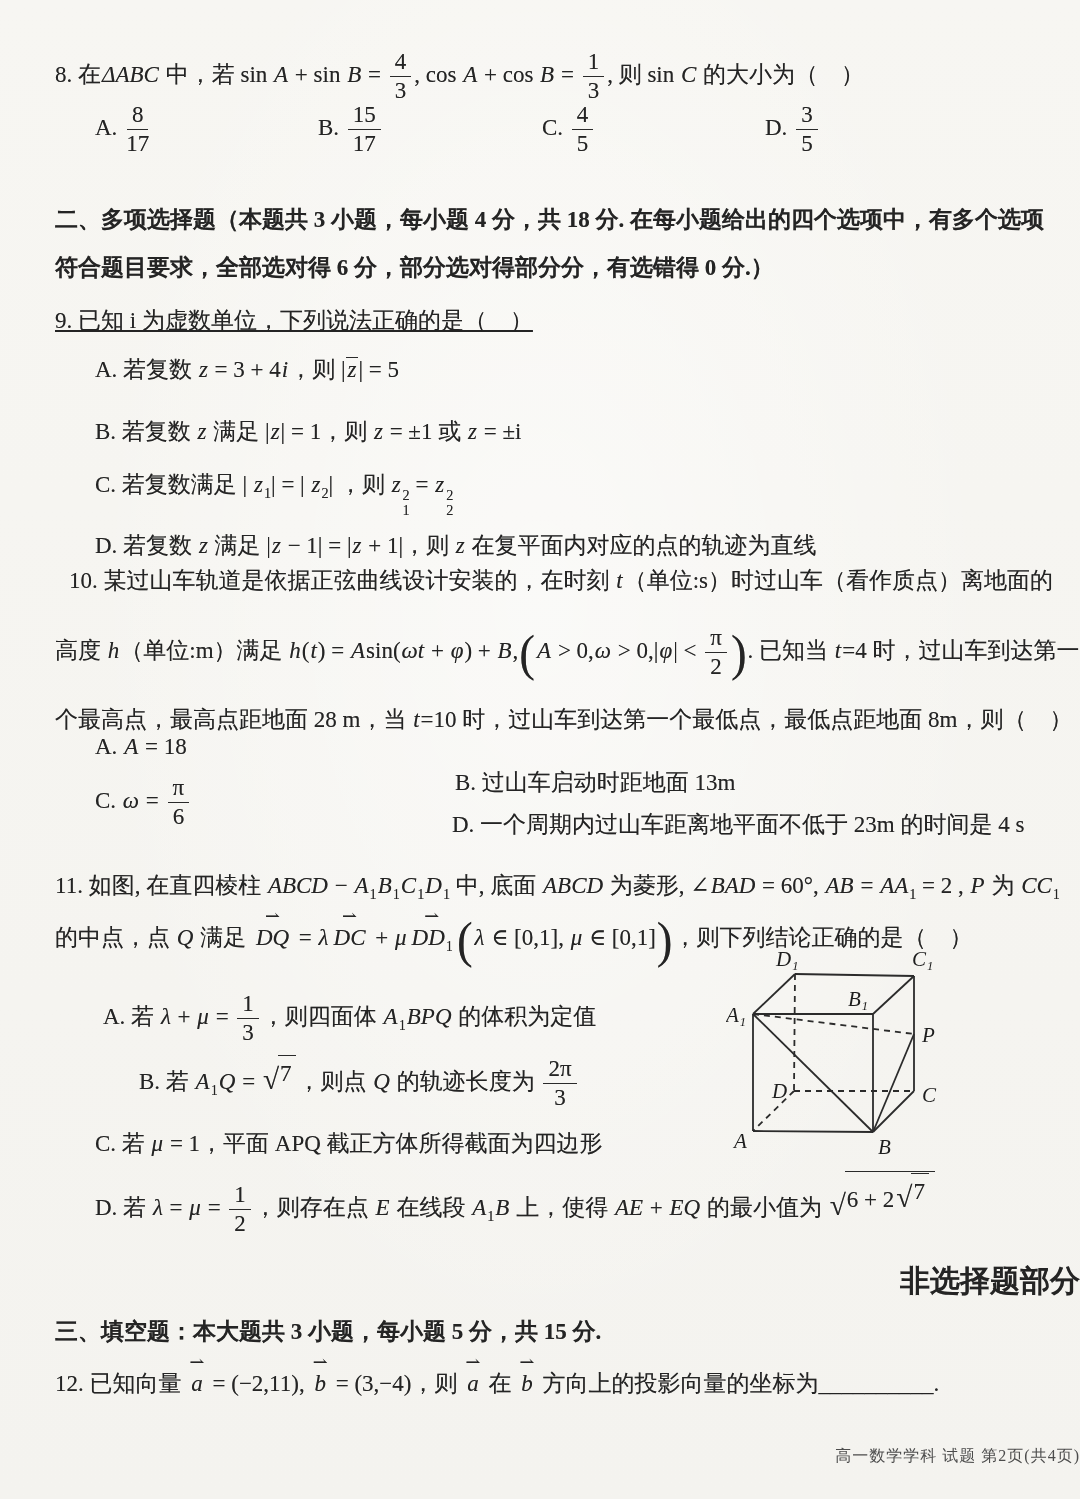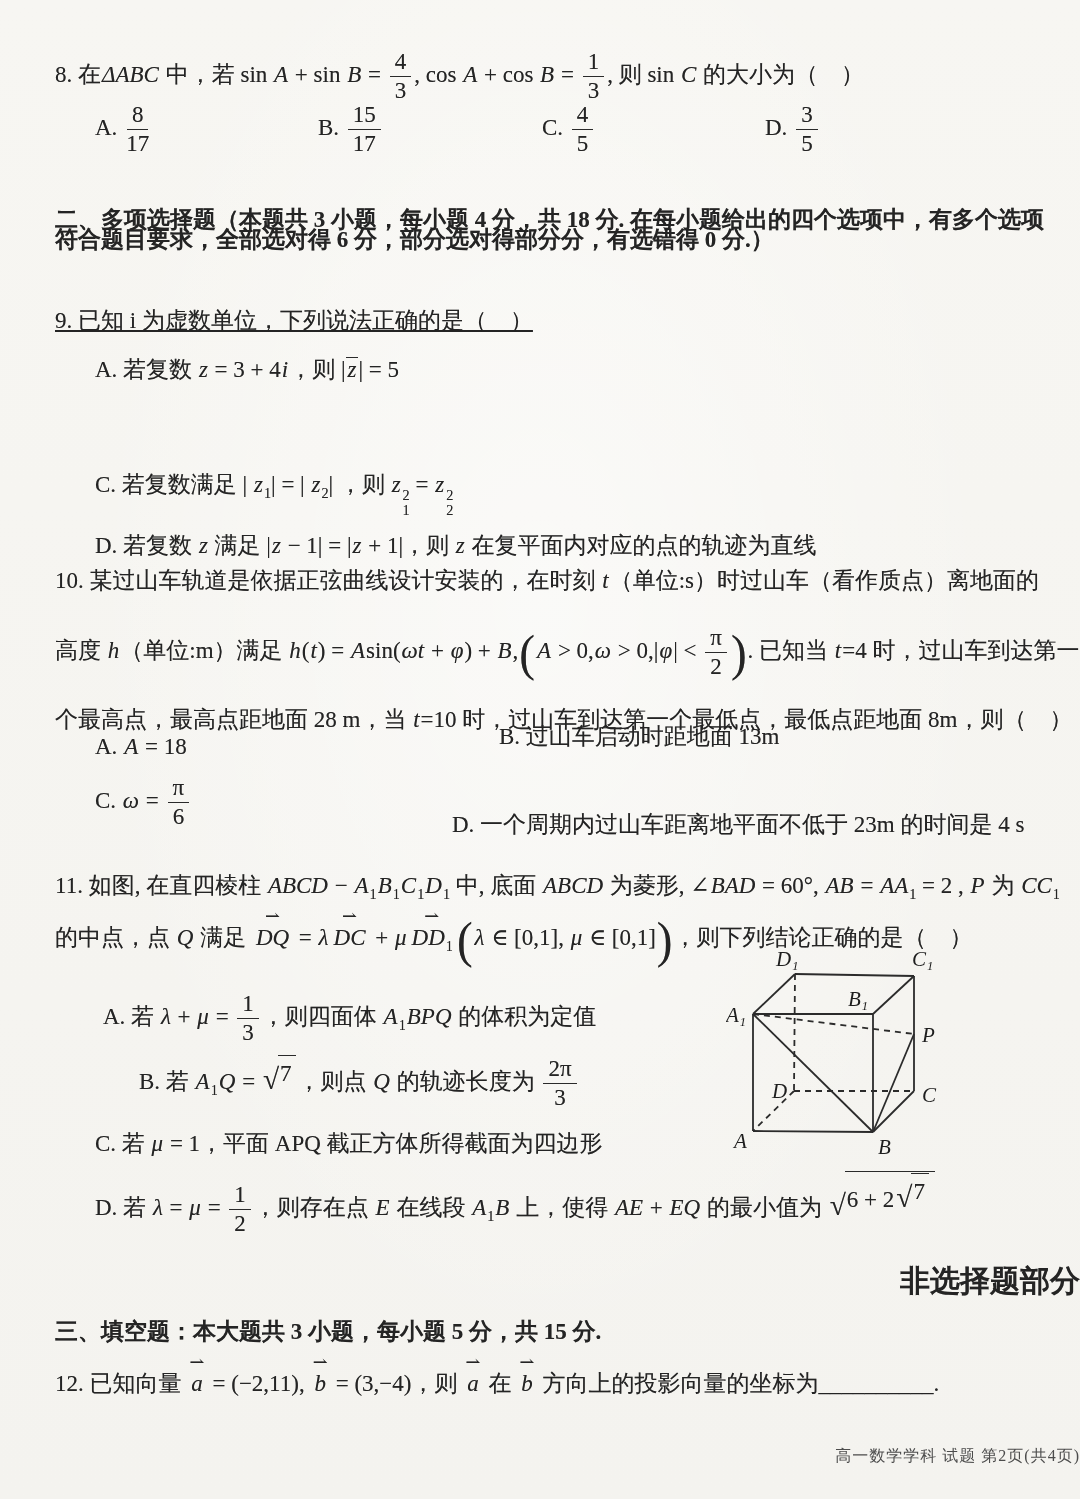--- a/index.html
+++ b/index.html
@@ -62,41 +62,42 @@
   <span class="ln" style="top:102px;left:542px;">C. <span class="frac">
         <span class="num">4</span>
         <span class="den">5</span>
       </span></span>
   <span class="ln" style="top:102px;left:765px;">D. <span class="frac">
         <span class="num">3</span>
         <span class="den">5</span>
       </span></span>
 
   <p class="ln bold" style="top:180px;left:55px;">二、多项选择题（本题共 3 小题，每小题 4 分，共 18 分. 在每小题给出的四个选项中，有多个选项</p>
-  <p class="ln bold" style="top:211px;left:55px;margin-top:12px;">符合题目要求，全部选对得 6 分，部分选对得部分分，有选错得 0 分.）</p>
+  <p class="ln bold" style="top:239px;left:55px;margin-top:12px;">符合题目要求，全部选对得 6 分，部分选对得部分分，有选错得 0 分.）</p>
 
   <p class="ln" style="top:281px;left:55px;text-decoration:underline;">9. 已知 i 为虚数单位，下列说法正确的是（　）</p>
   <p class="ln" style="top:330px;left:95px;">A. 若复数 <span class="v">z</span> = 3 + 4<span class="v">i</span>，则 |<span class="bar"><span class="v">z</span></span>| = 5</p>
+  <p class="ln" style="top:392px;left:95px;">B. 若复数 <span class="v">z</span> 满足 |<span class="v">z</span>| = 1，则 <span class="v">z</span> = ±1 或 <span class="v">z</span> = ±i</p>
   <p class="ln" style="top:445px;left:95px;">C. 若复数满足 | <span class="v">z</span><sub class="sb">1</sub>| = | <span class="v">z</span><sub class="sb">2</sub>| ，则  <span class="v">z</span><span class="ss">
         <span>2</span>
         <span>1</span>
       </span> = <span class="v">z</span><span class="ss">
         <span>2</span>
         <span>2</span>
       </span></p>
   <p class="ln" style="top:506px;left:95px;">D. 若复数 <span class="v">z</span> 满足 |<span class="v">z</span> − 1| = |<span class="v">z</span> + 1|，则 <span class="v">z</span> 在复平面内对应的点的轨迹为直线</p>
 
-  <p class="ln" style="top:558px;left:55px;margin-top:6px;">10. 某过山车轨道是依据正弦曲线设计安装的，在时刻 <span class="v">t</span>（单位:s）时过山车（看作质点）离地面的</p>
+  <p class="ln" style="top:558px;left:69px;margin-top:6px;">10. 某过山车轨道是依据正弦曲线设计安装的，在时刻 <span class="v">t</span>（单位:s）时过山车（看作质点）离地面的</p>
   <p class="ln" style="top:602px;left:55px;">高度 <span class="v">h</span>（单位:m）满足 <span class="v">h</span>(<span class="v">t</span>) = <span class="v">A</span>sin(<span class="v">ωt</span> + <span class="v">φ</span>) + <span class="v">B</span>,<span class="bp">(</span><span class="v">A</span> &gt; 0,<span class="v">ω</span> &gt; 0,|<span class="v">φ</span>| &lt; <span class="frac">
         <span class="num">π</span>
         <span class="den">2</span>
       </span><span class="bp">)</span>. 已知当 <span class="v">t</span>=4 时，过山车到达第一</p>
   <p class="ln" style="top:680px;left:55px;">个最高点，最高点距地面 28 m，当 <span class="v">t</span>=10 时，过山车到达第一个最低点，最低点距地面 8m，则（　）</p>
   <span class="ln" style="top:730px;left:95px;">A. <span class="v">A</span> = 18</span>
-  <span class="ln" style="top:720px;left:455px;margin-left:44px;">B. 过山车启动时距地面 13m</span>
+  <span class="ln" style="top:766px;left:455px;">B. 过山车启动时距地面 13m</span>
   <span class="ln" style="top:775px;left:95px;">C. <span class="v">ω</span> = <span class="frac">
         <span class="num">π</span>
         <span class="den">6</span>
       </span></span>
   <span class="ln" style="top:788px;left:452px;margin-top:20px;">D. 一个周期内过山车距离地平面不低于 23m 的时间是 4 s</span>
 
   <p class="ln" style="top:846px;left:55px;">11. 如图, 在直四棱柱 <span class="v">ABCD</span> − <span class="v">A</span><sub class="sb">1</sub><span class="v">B</span><sub class="sb">1</sub><span class="v">C</span><sub class="sb">1</sub><span class="v">D</span><sub class="sb">1</sub> 中, 底面 <span class="v">ABCD</span> 为菱形, ∠<span class="v">BAD</span> = 60°, <span class="v">AB</span> = <span class="v">AA</span><sub class="sb">1</sub> = 2 , <span class="v">P</span> 为 <span class="v">CC</span><sub class="sb">1</sub></p>
   <p class="ln" style="top:898px;left:55px;">的中点，点 <span class="v">Q</span> 满足 <span class="vec"><span class="varr">⇀</span><span class="vb"><span class="v">DQ</span></span></span> = <span class="v">λ</span><span class="vec"><span class="varr">⇀</span><span class="vb"><span class="v">DC</span></span></span> + <span class="v">μ</span><span class="vec"><span class="varr">⇀</span><span class="vb"><span class="v">DD</span><sub class="sb">1</sub></span></span><span class="bp">(</span><span class="v">λ</span> ∈ [0,1], <span class="v">μ</span> ∈ [0,1]<span class="bp">)</span>，则下列结论正确的是（　）</p>
   <p class="ln" style="top:968px;left:103px;">A. 若 <span class="v">λ</span> + <span class="v">μ</span> = <span class="frac">
         <span class="num">1</span>

